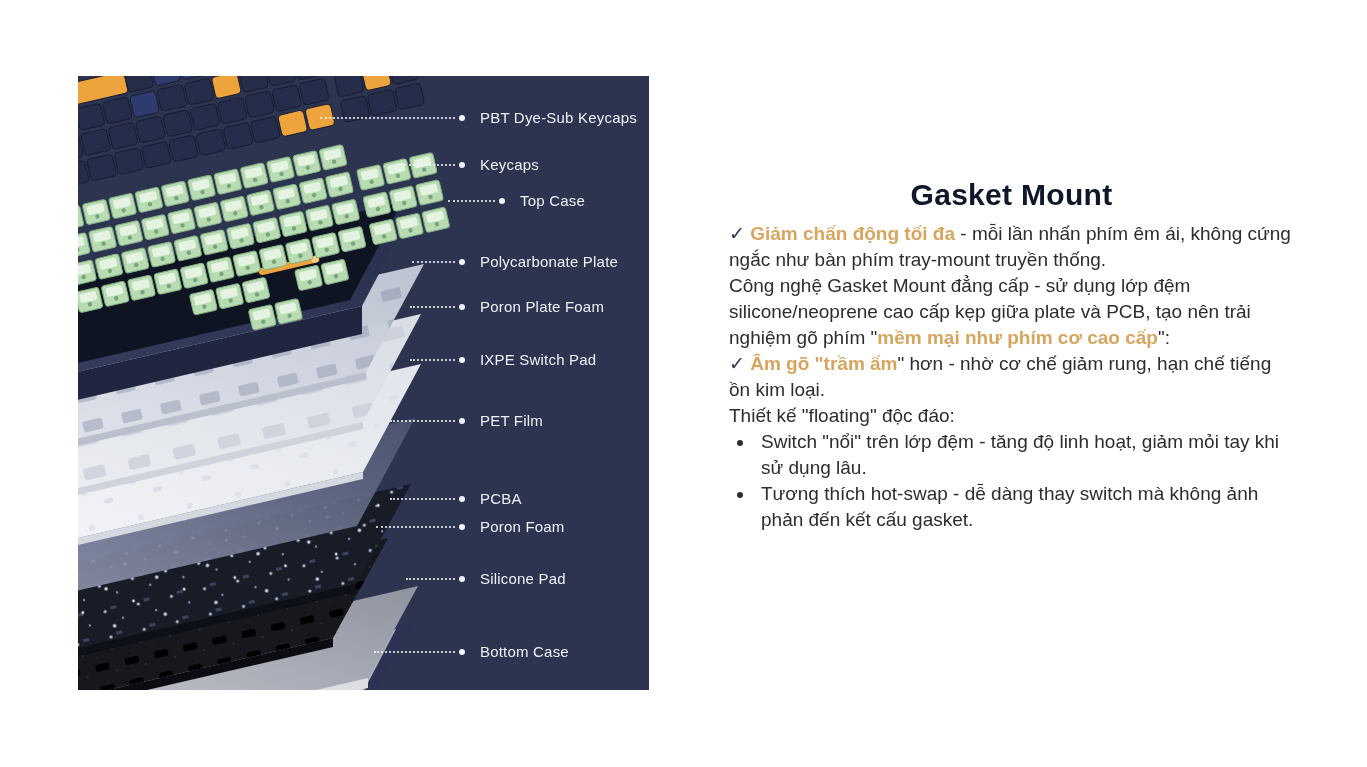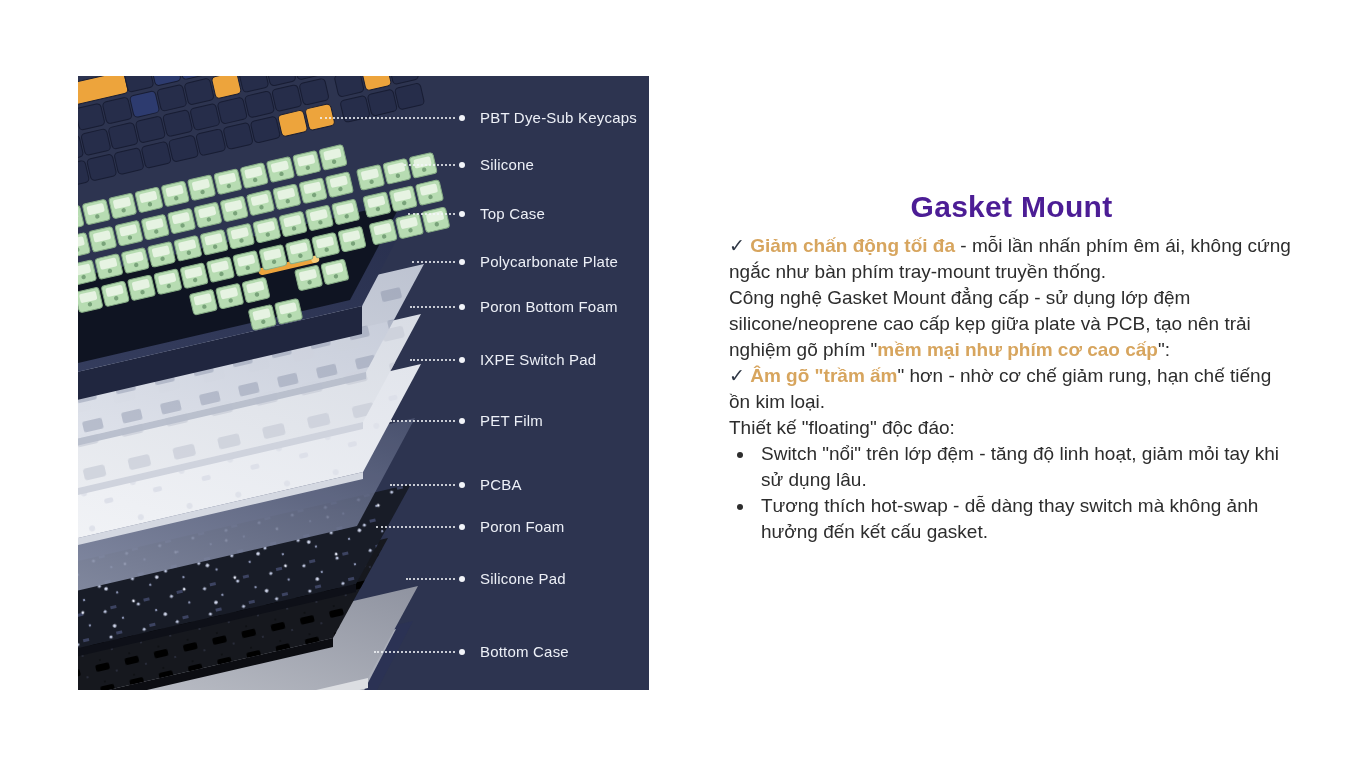--- a/index.html
+++ b/index.html
@@ -12,22 +12,22 @@
 
   .label-row{position:absolute;left:0;width:100%;height:22px;}
   .leader-line{position:absolute;top:10px;height:0;border-top:2px dotted rgba(244,246,250,.78);}
   .leader-dot{position:absolute;top:8px;left:381px;width:6px;height:6px;border-radius:50%;background:#f2f4f9;}
   .layer-label{position:absolute;left:402px;top:2px;font-size:15px;line-height:18px;letter-spacing:.2px;
                color:#edf0f7;font-weight:500;white-space:nowrap;}
 
   
   .article{position:absolute;left:729px;top:177px;width:565px;color:#2d2d2d;
            font-size:19px;line-height:26px;}
-  .article h1{margin:12px 0 9px 0;font-size:30px;line-height:35px;font-weight:700;
-              text-align:center;color:#4c1d95;letter-spacing:.3px;}
+  .article h1{margin:0 0 9px 0;font-size:30px;line-height:35px;font-weight:700;
+              text-align:center;color:#0f172a;letter-spacing:.3px;}
   .article p{margin:0;}
   .seg-gold{color:#d7a55e;font-weight:700;}
   .seg-check{color:#2f3745;font-weight:700;}
   .article ul{margin:0;padding:0 0 0 26px;}
   .article li{margin:0;padding-left:6px;}
 </style>
 </head>
 <body>
 
 <div class="canvas">
@@ -415,48 +415,48 @@
 
     <div id="labels">
         <div class="label-row" style="top: 31px;">
           <div class="leader-line" style="left: 242px; width: 135px;"></div>
           <div class="leader-dot"></div>
           <span class="layer-label">PBT Dye-Sub Keycaps</span>
         </div>
         <div class="label-row" style="top: 78px;">
           <div class="leader-line" style="left: 326px; width: 51px;"></div>
           <div class="leader-dot"></div>
-          <span class="layer-label">Silicone</span>
-        </div>
-        <div class="label-row" style="top: 127px;">
+          <span class="layer-label">Keycaps</span>
+        </div>
+        <div class="label-row" style="top: 114px; margin-left: 40px;">
           <div class="leader-line" style="left: 330px; width: 47px;"></div>
           <div class="leader-dot"></div>
           <span class="layer-label">Top Case</span>
         </div>
         <div class="label-row" style="top: 175px;">
           <div class="leader-line" style="left: 334px; width: 43px;"></div>
           <div class="leader-dot"></div>
           <span class="layer-label">Polycarbonate Plate</span>
         </div>
         <div class="label-row" style="top: 220px;">
           <div class="leader-line" style="left: 332px; width: 45px;"></div>
           <div class="leader-dot"></div>
-          <span class="layer-label">Poron Bottom Foam</span>
+          <span class="layer-label">Poron Plate Foam</span>
         </div>
         <div class="label-row" style="top: 273px; text-decoration: underline;">
           <div class="leader-line" style="left: 332px; width: 45px;"></div>
           <div class="leader-dot"></div>
           <span class="layer-label">IXPE Switch Pad</span>
         </div>
         <div class="label-row" style="top: 334px;">
           <div class="leader-line" style="left: 312px; width: 65px;"></div>
           <div class="leader-dot"></div>
           <span class="layer-label">PET Film</span>
         </div>
-        <div class="label-row" style="top: 398px;">
+        <div class="label-row" style="top: 412px;">
           <div class="leader-line" style="left: 312px; width: 65px;"></div>
           <div class="leader-dot"></div>
           <span class="layer-label">PCBA</span>
         </div>
         <div class="label-row" style="top: 440px;">
           <div class="leader-line" style="left: 298px; width: 79px;"></div>
           <div class="leader-dot"></div>
           <span class="layer-label">Poron Foam</span>
         </div>
         <div class="label-row" style="top: 492px; text-align: right;">
@@ -474,17 +474,17 @@
 
   <div class="article">
     <h1>Gasket Mount</h1>
     <div id="body-blocks">
         <p><span class="seg-check">✓ </span><span class="seg-gold">Giảm chấn động tối đa</span><span> - mỗi lần nhấn phím êm ái, không cứng ngắc như bàn phím tray-mount truyền thống.</span></p>
         <p><span>Công nghệ Gasket Mount đẳng cấp - sử dụng lớp đệm silicone/neoprene cao cấp kẹp giữa plate và PCB, tạo nên trải nghiệm gõ phím "</span><span class="seg-gold">mềm mại như phím cơ cao cấp</span><span>":</span></p>
         <p><span class="seg-check">✓ </span><span class="seg-gold">Âm gõ "trầm ấm</span><span>" hơn - nhờ cơ chế giảm rung, hạn chế tiếng ồn kim loại.</span></p>
         <p><span>Thiết kế "floating" độc đáo:</span></p>
         <ul>
           <li>Switch "nổi" trên lớp đệm - tăng độ linh hoạt, giảm mỏi tay khi sử dụng lâu.</li>
-          <li>Tương thích hot-swap - dễ dàng thay switch mà không ảnh hưởng đến kết cấu gasket.</li>
+          <li>Tương thích hot-swap - dễ dàng thay switch mà không ảnh phản đến kết cấu gasket.</li>
         </ul>
       </div>
   </div>
 </div>
 
 </body></html>

